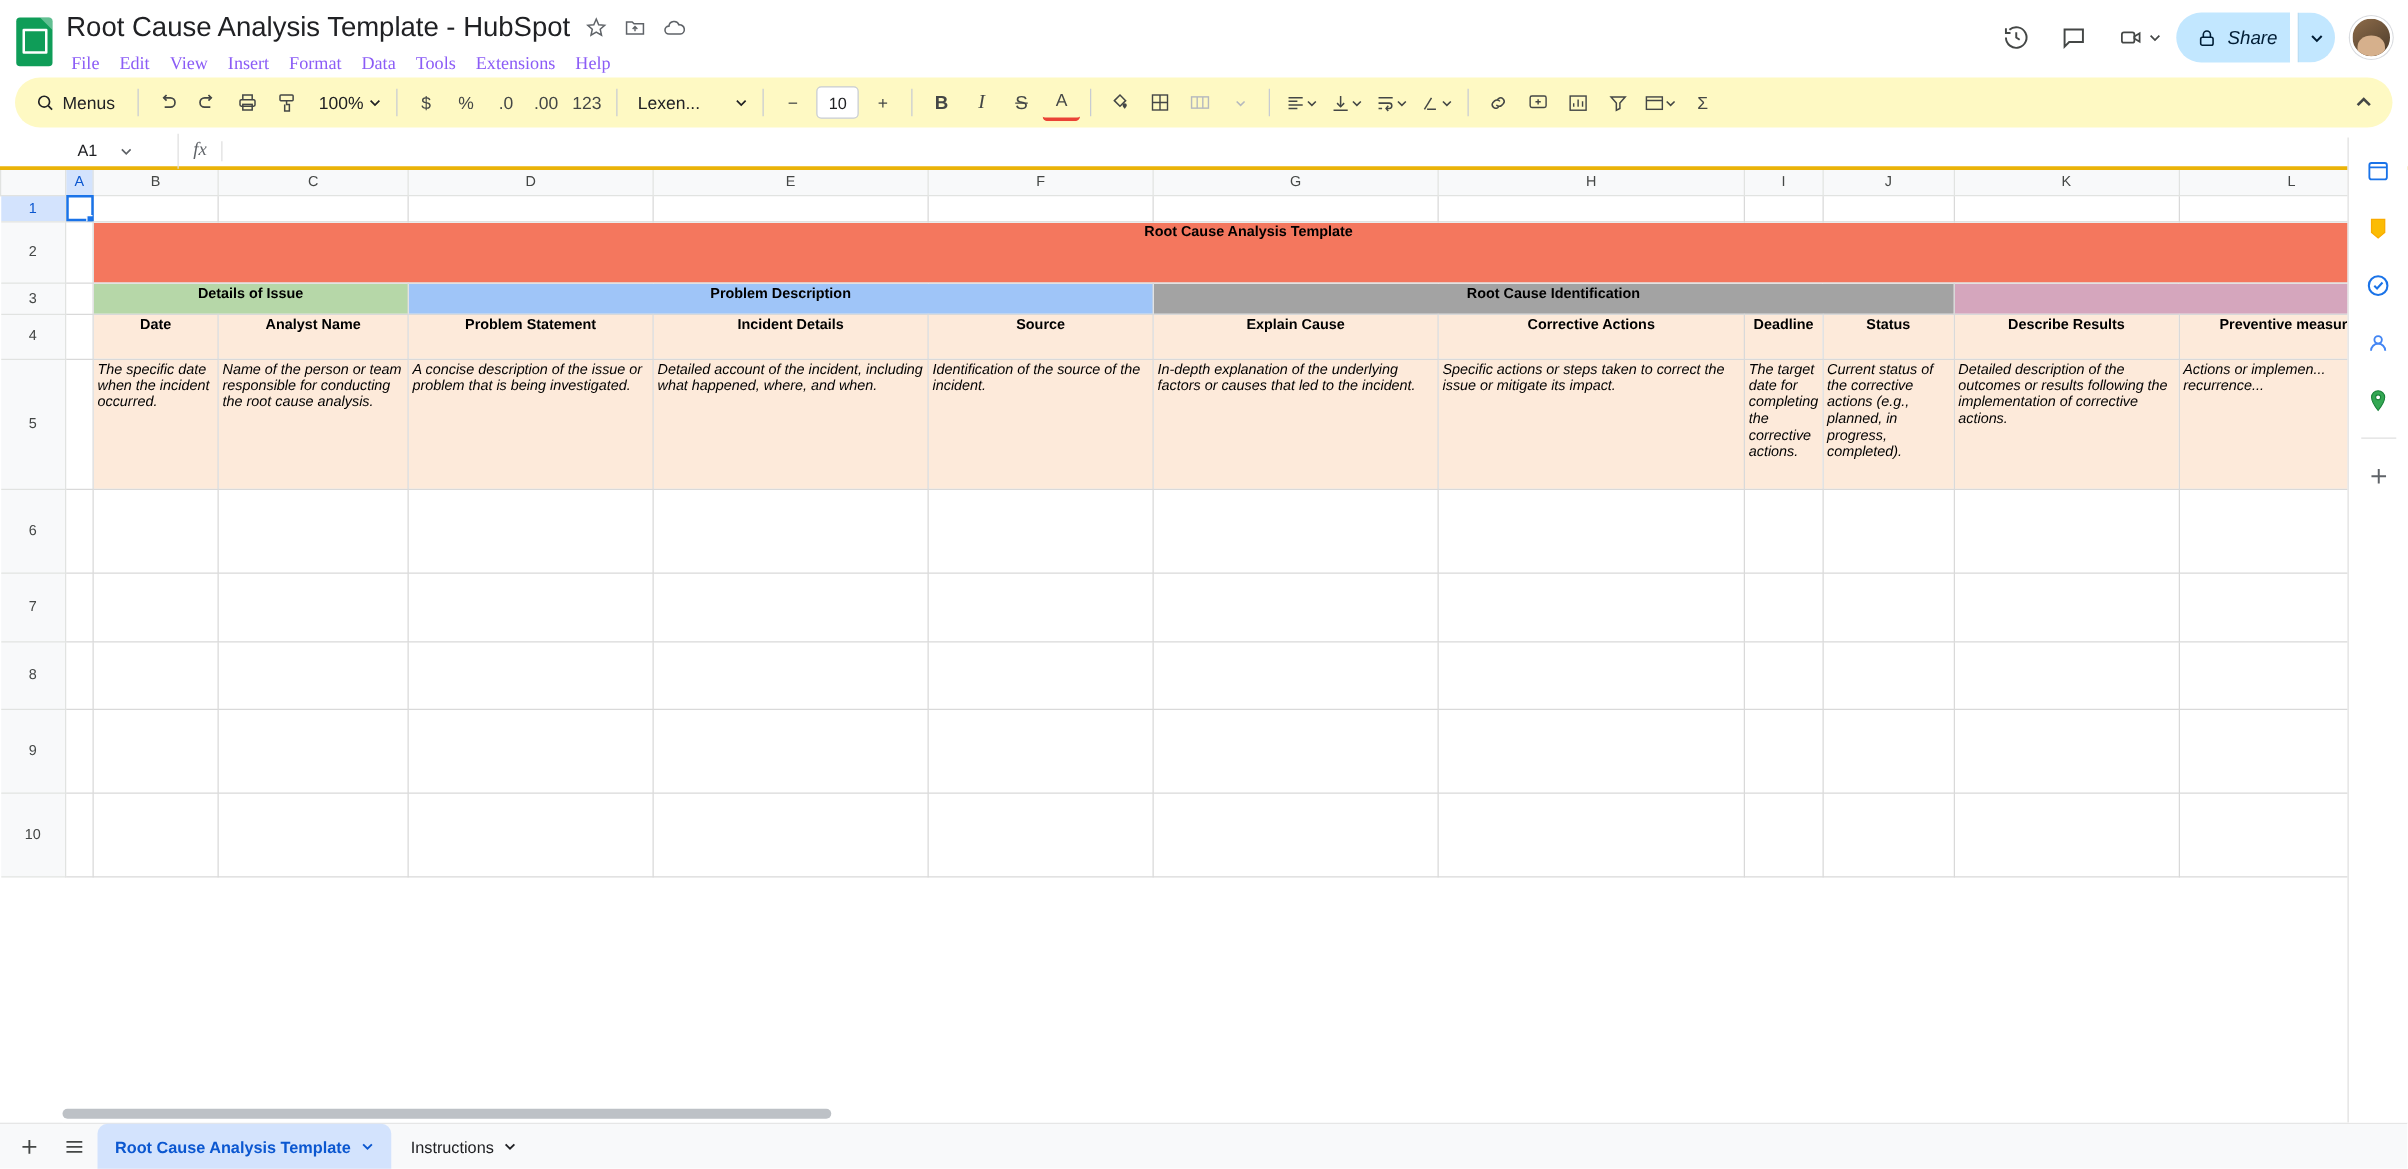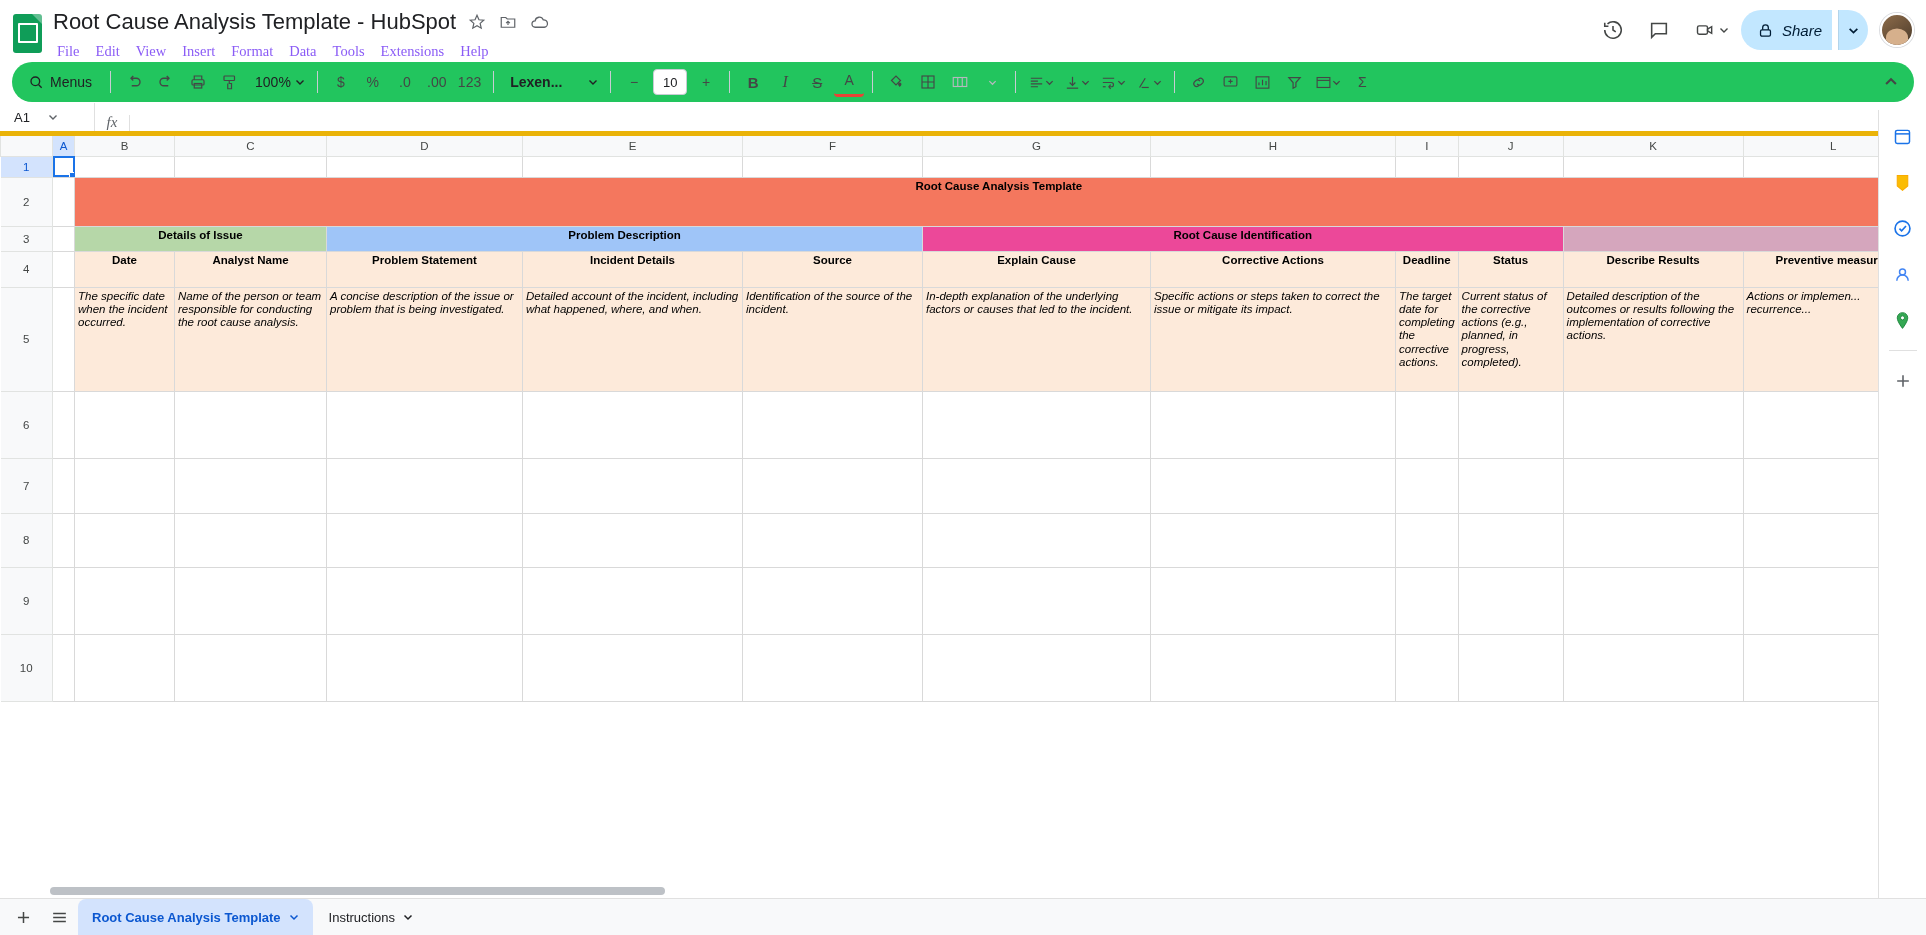--- a/index.html
+++ b/index.html
@@ -64,47 +64,48 @@
     overflow: hidden; position: relative;
   }
   .avatar::after {
     content: ""; position: absolute; left: 50%; top: 55%; transform: translate(-50%,-20%);
     width: 22px; height: 18px; border-radius: 50% 50% 40% 40%; background: #d6b08c;
   }
 
   
   .toolbar-wrap { padding: 0 12px 6px 12px; flex: 0 0 auto; }
   .toolbar {
-    height: 40px; background: #22c55e; border-radius: 20px;
+    height: 40px; background: #fef9c3; border-radius: 20px;
     display: flex; align-items: center; padding: 0 10px; gap: 2px; position: relative;
   }
   .tb {
     height: 30px; min-width: 30px; border-radius: 4px; display: flex; align-items: center; justify-content: center;
     color: #444746; cursor: pointer; font-size: 14px; padding: 0 4px;
   }
   .tb.disabled { color: #b5b9be; cursor: default; }
   .menus-btn { padding: 0 10px 0 6px; gap: 6px; border-radius: 16px; font-size: 14px; color: #202124; }
   .tb-sep { width: 1px; height: 22px; background: #c7ccd3; margin: 0 6px; }
   .zoom-sel { display: flex; align-items: center; gap: 4px; padding: 0 4px 0 8px; font-size: 14px; color: #202124; }
-  .font-sel { display: flex; align-items: center; gap: 10px; padding: 0 4px 0 8px; font-size: 14px; color: #202124; width: 100px; justify-content: space-between; font-weight: bold;}
+  .font-sel { display: flex; align-items: center; gap: 10px; padding: 0 4px 0 8px; font-size: 14px; color: #202124; width: 100px; justify-content: space-between;}
   .font-name { overflow: hidden; white-space: nowrap; text-overflow: ellipsis; max-width: 62px; }
   .fontsize-box {
     width: 34px; height: 26px; background: #ffffff; border: 1px solid #c7ccd3; border-radius: 4px;
     display: flex; align-items: center; justify-content: center; font-size: 13px; color: #202124; margin: 0 2px;
   }
   .bold-i { font-weight: bold; font-size: 15px; }
   .ital-i { font-style: italic; font-family: "Liberation Serif", serif; font-size: 16px; }
   .strike-i { text-decoration: line-through; font-size: 15px; }
   .ul-a { font-size: 14px; border-bottom: 3px solid #ea4335; line-height: 13px; }
   .collapse-btn { position: absolute; right: 8px; }
 
   
   .formula-bar {
-    height: 28px; display: flex; align-items: flex-end; border-bottom: 5px solid #eab308; flex: 0 0 auto;
+    height: 28px; display: flex; align-items: center; border-bottom: 3px solid #eab308; flex: 0 0 auto;
     background: #fff;
+    padding-left: 48px;
   }
   .namebox {
     width: 95px; height: 28px; display: flex; align-items: center; padding-left: 14px; gap: 18px;
     font-size: 13px; color: #202124; border-right: 1px solid #e0e0e0;
   }
   .fx { width: 34px; display: flex; align-items: center; justify-content: center; color: #5f6368; font-style: italic; font-family: "Liberation Serif", serif; font-size: 15px; }
   .fx-divider { width: 1px; height: 16px; background: #e0e0e0; }
   .formula-input { flex: 1; font-size: 13px; color: #202124; padding-left: 10px; }
 
   
@@ -129,21 +130,21 @@
   td.active-cell::after {
     content: ""; position: absolute; right: -4px; bottom: -4px; width: 7px; height: 7px;
     background: #1a73e8; border: 1px solid #fff; border-radius: 1px;
   }
   .title-cell {
     background: #f4775e; text-align: center; font-size: 28px; font-weight: bold; color: #000;
     vertical-align: middle; border: 1px solid #d9d9d9;
   }
   .sec-green { background: #b6d7a8; }
   .sec-blue  { background: #9fc5f8; }
-  .sec-yellow{ background: #ec4899; }
+  .sec-yellow{ background: #a3a3a3; }
   .sec-pink  { background: #d5a6bd; }
   .sec-hdr { text-align: center; font-weight: bold; font-size: 15px; color: #000; vertical-align: middle; }
   .col-hdr-cell { background: #fdeada; text-align: center; font-weight: bold; font-size: 13.5px; color: #000; vertical-align: middle; }
   .desc-cell { background: #fdeada; font-style: italic; font-size: 11.5px; color: #000; vertical-align: middle; }
   .empty-cell { background: #fff; }
 
   
   .vscroll { position: absolute; right: 0; top: 0; width: 14px; bottom: 14px; background: #fff; }
   .vscroll-thumb { position: absolute; top: 4px; left: 3px; width: 8px; height: 46px; background: #bdc1c6; border-radius: 4px; }
   .hscroll { position: absolute; left: 50px; right: 60px; bottom: 0; height: 14px; background: #fff; }

